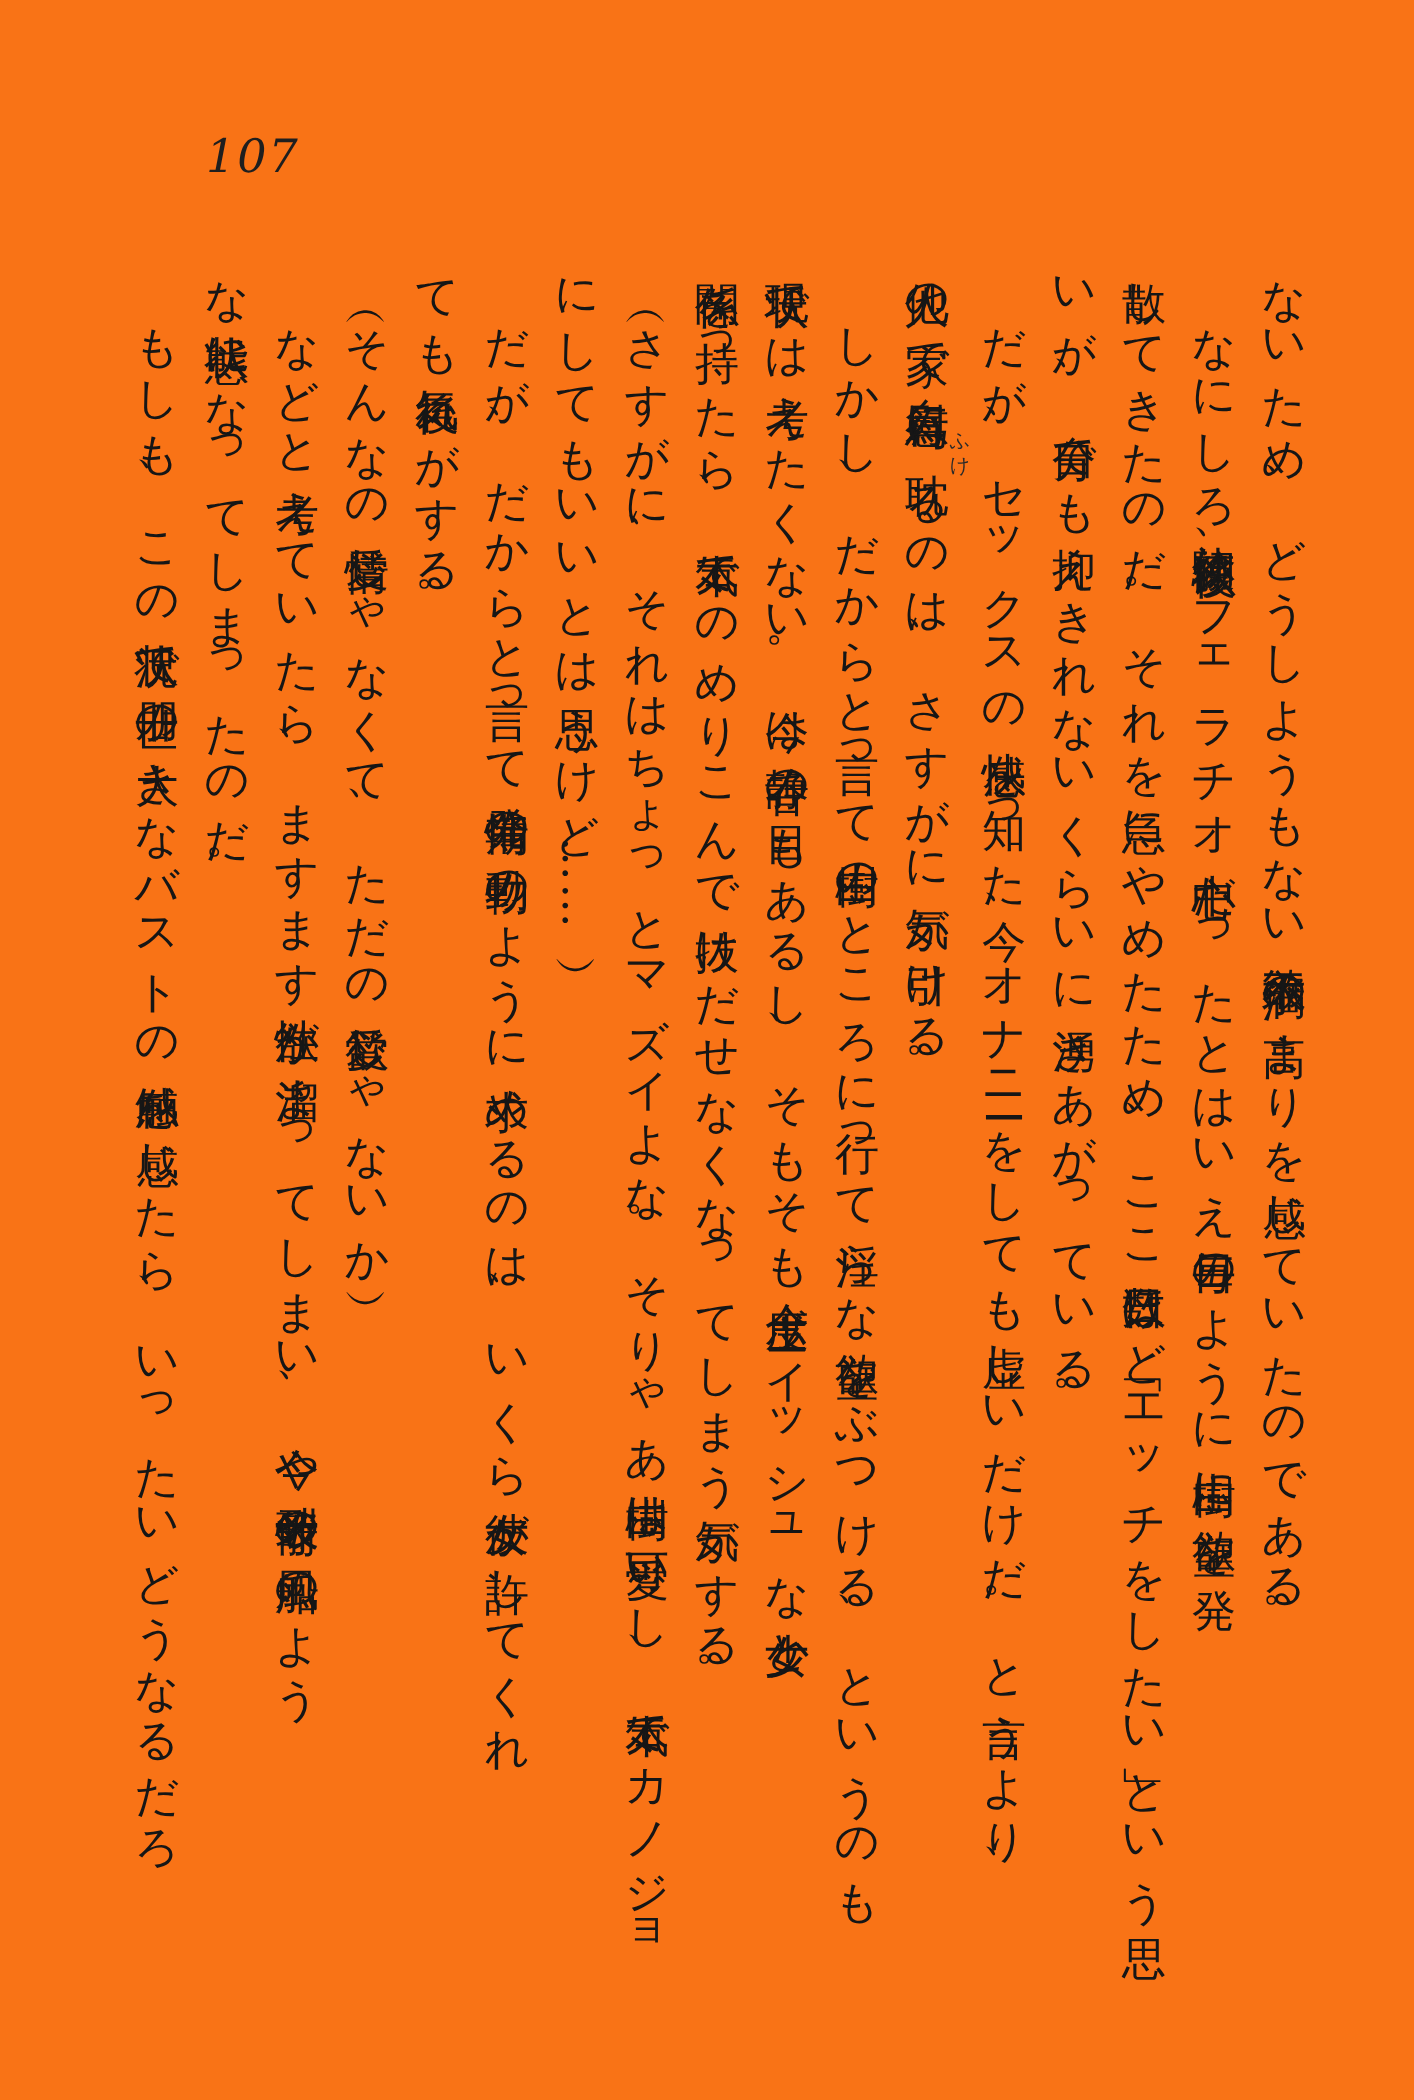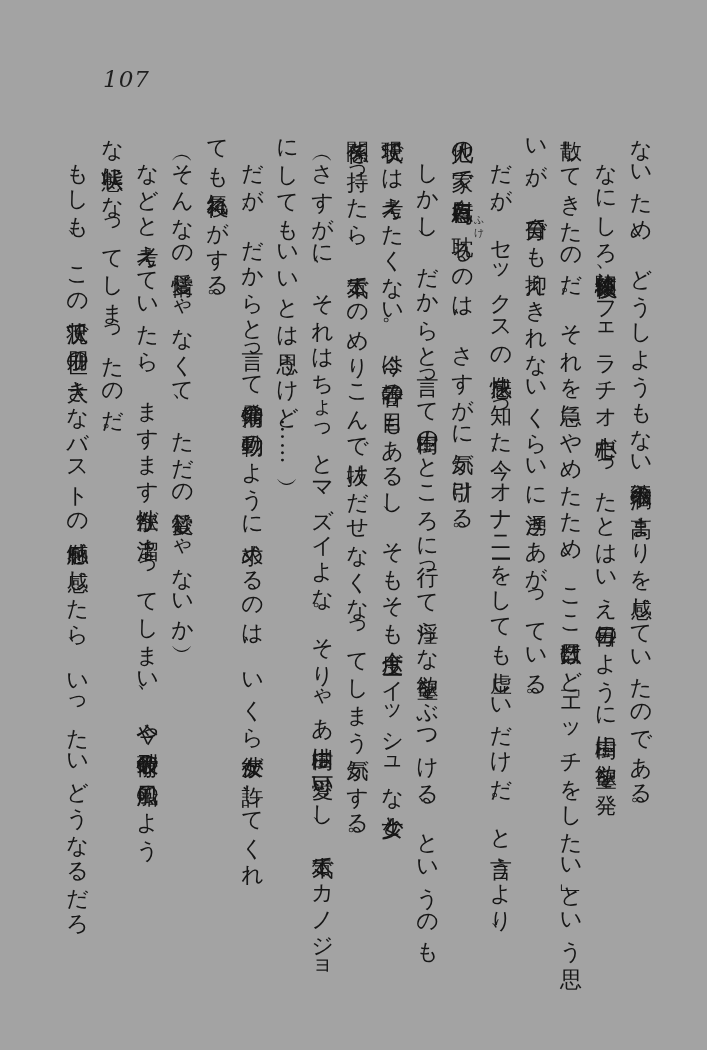--- a/index.html
+++ b/index.html
@@ -5,21 +5,21 @@
   html, body { margin: 0; padding: 0; }
   body {
     width: 707px; height: 1050px;
     background: #f6f6f4;
     position: relative;
     overflow: hidden;
     font-family: "DejaVu Serif", "Liberation Serif", serif;
   }
   .book-page {
     position: absolute; inset: 0;
-    background: #a3a3a3;
+    background: #f97316;
   }
   .page-number {
     position: absolute;
     left: 103px; top: 66px;
     font-size: 23px;
     font-style: italic;
     color: #1f1f1f;
     letter-spacing: 1px;
   }
   .text-block {

